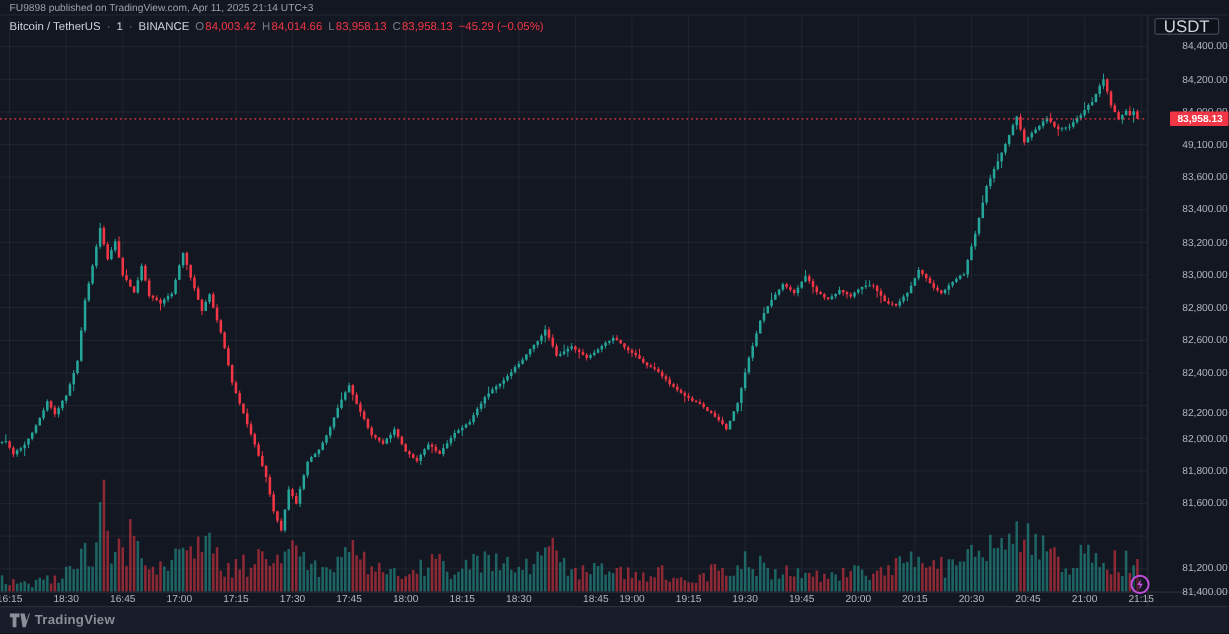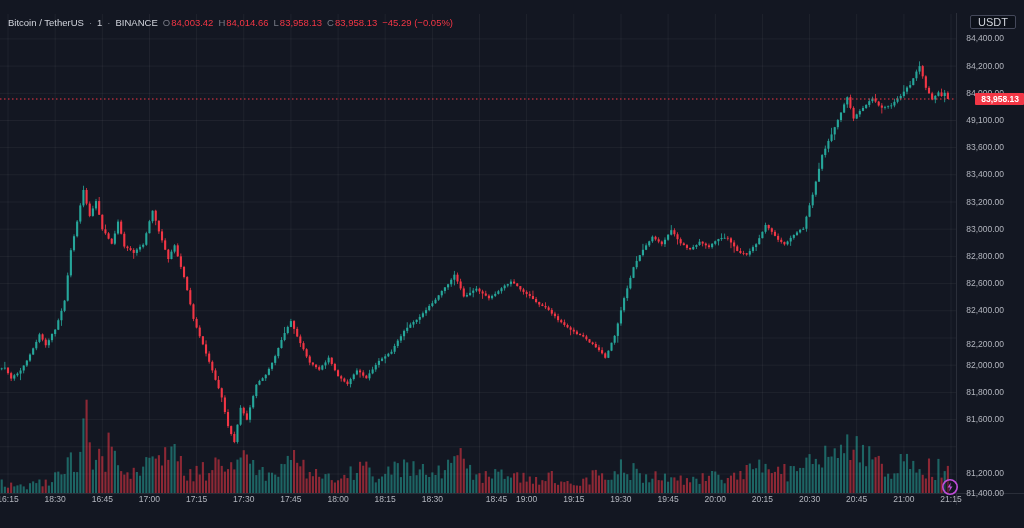--- a/index.html
+++ b/index.html
@@ -21,33 +21,33 @@
     position:absolute; left:8px; top:16px; height:12px;
     display:flex; align-items:center; gap:5px;
     font-size:9.5px; color:#d1d4dc; white-space:nowrap; z-index:5;text-align:center;
   }
   #legend .sep { color:#787b86; }
   #legend .pair .k { color:#787b86; margin-right:1px; }
   #legend .val, #legend .chg { color:#f23645; }
   
   #currency-badge {
     position:absolute; right:8px; top:15px; z-index:6;
-    font-size:11px; line-height:10px; color:#d1d4dc;
+    font-size:14px; line-height:10px; color:#d1d4dc;
     border:1px solid #44485a; border-radius:2px; padding:1px 7px;
     background:rgba(10,12,20,0.55); cursor:pointer;
   }
   
   #chart-svg { position:absolute; left:0; top:0; z-index:1; }
   
   #price-axis {
     position:absolute; left:957px; top:13px; width:67px; height:492px; z-index:4;
     cursor:ns-resize;
   }
   .y-tick {
-    position:absolute; right:0; width:100%; text-align:right; padding-right:20px;
+    position:absolute; right:0; width:100%; text-align:right; padding-right:1px;
     font-size:8.5px; color:#b2b5be; line-height:11px;
   }
   #last-price-badge {
     position:absolute; right:0; padding:1px 5px 1px 6px; border-radius:1px;
     font-size:8.5px; line-height:10px; color:#ffffff; font-weight:bold;
     z-index:5;
   }
   
   #time-axis {
     position:absolute; left:0; top:494px; width:956px; height:11px; z-index:4;
@@ -66,20 +66,21 @@
   #tv-logo { display:flex; align-items:center; gap:4px; cursor:pointer; }
   #tv-logo .wordmark { font-size:11px; font-weight:bold; color:#8b8f9a; letter-spacing:0.2px; }
   
   #boost-icon { position:absolute; z-index:3; cursor:pointer; }
 </style>
 </head>
 <body>
 
 <div id="app">
 
+  <div id="attribution-bar">FU9898 published on TradingView.com, Apr 11, 2025 21:14 UTC+3</div>
 
   <svg id="chart-svg" width="1024" height="505">
       <line x1="0" y1="38.9" x2="956" y2="38.9" stroke="rgba(255,255,255,0.05)" stroke-width="1"></line>
       <line x1="0" y1="66.1" x2="956" y2="66.1" stroke="rgba(255,255,255,0.05)" stroke-width="1"></line>
       <line x1="0" y1="93.3" x2="956" y2="93.3" stroke="rgba(255,255,255,0.05)" stroke-width="1"></line>
       <line x1="0" y1="120.5" x2="956" y2="120.5" stroke="rgba(255,255,255,0.05)" stroke-width="1"></line>
       <line x1="0" y1="147.6" x2="956" y2="147.6" stroke="rgba(255,255,255,0.05)" stroke-width="1"></line>
       <line x1="0" y1="174.8" x2="956" y2="174.8" stroke="rgba(255,255,255,0.05)" stroke-width="1"></line>
       <line x1="0" y1="202.0" x2="956" y2="202.0" stroke="rgba(255,255,255,0.05)" stroke-width="1"></line>
       <line x1="0" y1="229.2" x2="956" y2="229.2" stroke="rgba(255,255,255,0.05)" stroke-width="1"></line>
@@ -1082,14 +1083,23 @@
       <div class="x-tick" style="left: 856.7px;">20:45</div>
       <div class="x-tick" style="left: 903.85px;">21:00</div>
       <div class="x-tick" style="left: 951px;">21:15</div>
     </div>
 
   <svg id="boost-icon" width="20" height="20" style="left: 939.857px; top: 477px;">
     <circle cx="10" cy="10" r="7.2" fill="rgba(19,23,34,0.45)" stroke-width="1.6" stroke="#c14ddb"></circle>
     <path d="M10.8 5.5 L7.6 10.6 L9.9 10.6 L9.2 14.5 L12.5 9.4 L10.2 9.4 Z" stroke="none" fill="#c14ddb"></path>
   </svg>
 
+  <div id="footer">
+    <div id="tv-logo">
+      <svg width="17" height="12">
+        <path d="M0 0 H8.2 V3.4 H5.7 V12 H2.5 V3.4 H0 Z" fill="#8b8f9a"></path>
+        <path d="M8.9 0 H12.4 L14.2 6.2 L16.1 0 H17 L13.3 12 H10.9 Z" fill="#8b8f9a"></path>
+      </svg>
+      <span class="wordmark">TradingView</span>
+    </div>
+  </div>
 
 </div>
 
 </body></html>

